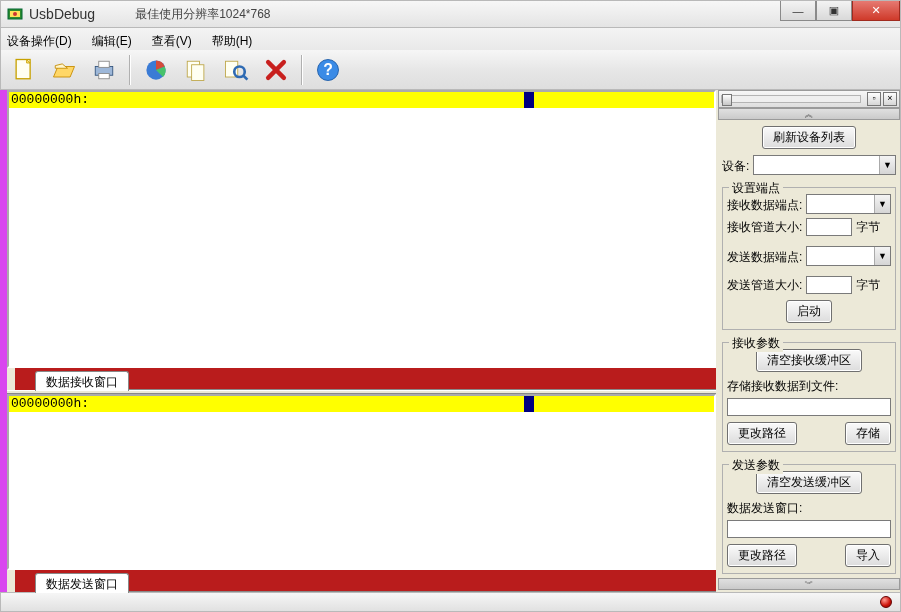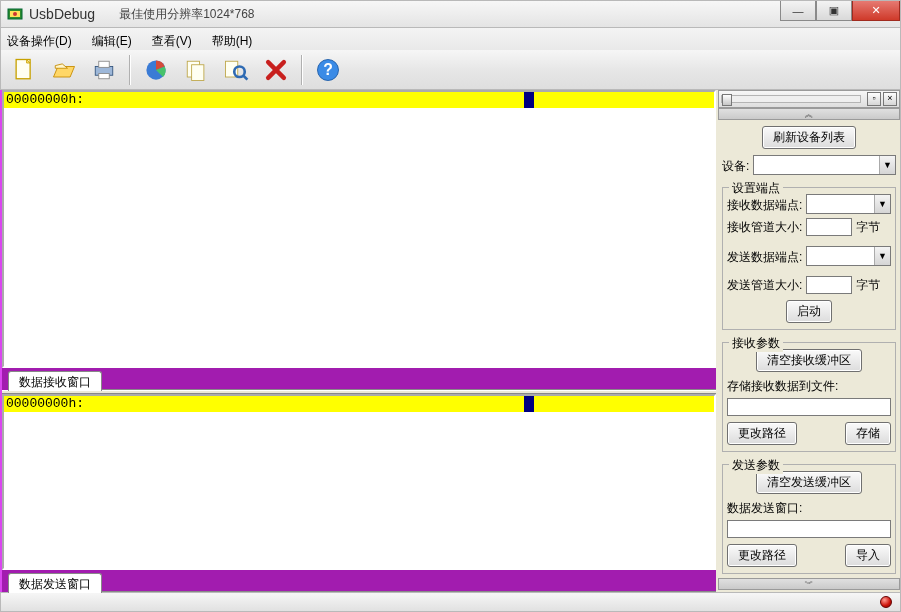--- a/index.html
+++ b/index.html
@@ -2,43 +2,43 @@
 <html><head>
 <meta charset="utf-8">
 <style>
 * { box-sizing: border-box; margin: 0; padding: 0; }
 body { font-family: "Microsoft YaHei", SimSun, Tahoma, sans-serif; font-size: 12px; background: #fff; overflow: hidden; }
 
 
 .titlebar { height: 28px; background: linear-gradient(to bottom, #f7f7f7, #e4e4e4); border: 1px solid #b9b9b9; display: flex; align-items: center; padding: 0 6px; position: relative; }
 .titlebar .appicon { width: 16px; height: 16px; margin-right: 6px; }
 .titlebar .title { color: #333; font-size: 14px; }
-.titlebar .subtitle { margin-left: 24px; color: #444; }
+.titlebar .subtitle { margin-left: 40px; color: #444; }
 .winbtns { position: absolute; right: 0; top: 0; display: flex; }
 .winbtn { width: 36px; height: 20px; border: 1px solid #8a8a8a; border-top: none; background: linear-gradient(to bottom,#f3f3f3,#d9d9d9); display:flex; align-items:center; justify-content:center; font-size:11px; color:#333; }
 .winbtn.close { width: 48px; background: linear-gradient(to bottom,#e67a72,#cf3a2a); color:#fff; border-color:#a02a1e; }
 
 
 .menubar { height: 22px; background: linear-gradient(to bottom,#f4f4f4,#e9e9e9); border-left:1px solid #b9b9b9; border-right:1px solid #b9b9b9; display:flex; align-items:flex-end; padding: 0 6px; gap: 20px; }
 .menuitem { cursor: default; }
 
 
 .toolbar { height: 40px; background: linear-gradient(to bottom,#f6f6f6 0%, #e7e7e7 50%, #dedede 100%); border:1px solid #b9b9b9; border-top:none; display:flex; align-items:center; padding:0 4px; gap:2px;}
 .tbtn { width:38px; height:34px; border:1px solid transparent; border-radius:3px; display:flex; align-items:center; justify-content:center; }
 .tsep{ width:2px; height:30px; border-left:1px solid #b0b0b0; border-right:1px solid #fff; margin:0 4px;}
 .tbtn svg{ width:28px; height:28px; }
 
 
-.main { display:flex; height: calc(612px - 28px - 22px - 40px - 20px); border-left:2px solid #d946ef; border-right:1px solid #b9b9b9; }
+.main { display:flex; height: calc(612px - 28px - 22px - 40px - 20px); border-left:7px solid #d946ef; border-right:1px solid #b9b9b9; }
 .leftcol{ flex:1; display:flex; flex-direction:column; background:#ece9d8; }
 .panewrap{ flex:1; display:flex; flex-direction:column; border:2px inset #fff; margin:0; background:#fff;}
 .hexhdr{ height:16px; background:#ffff00; font-family: "Courier New", monospace; font-size:13px; color:#000; padding:0 2px; position:relative;}
 .hexhdr .cursor{ position:absolute; right:180px; top:0; width:10px; height:16px; background:#000080;}
 .hexbody{ flex:1; background:#fff; }
-.tabstrip{ height:22px; background:#a21caf; display:flex; align-items:flex-end; padding-left:6px;}
+.tabstrip{ height:22px; background:#b91c1c; display:flex; align-items:flex-end; padding-left:20px;margin-left:8px;}
 .tab{ height:20px; border:1px solid #888; border-bottom:none; background:#fff; padding:2px 10px 0 10px; font-size:12px; border-radius: 0 0 0 0; border-top-left-radius:3px; border-top-right-radius:3px; position:relative; top:1px;}
 .tab.active{ background:#fff; }
 .tabline{ flex:1; border-top:1px solid #888; height:1px; margin-top:auto; }
 .splitter-h{ height:4px; background:#ece9d8; border-top:1px solid #fff; border-bottom:1px solid #888;}
 
 
 .rightcol{ width:184px; background:#ece9d8; border-left:2px solid #ece9d8; display:flex; flex-direction:column; }
 .rhdr{ height:18px; background:linear-gradient(to bottom,#f7f7f7,#dedede); border:1px solid #9a9a9a; display:flex; align-items:center; justify-content:flex-end; padding:0 2px; gap:2px;}
 .rhdr .rtrack{ flex:1; height:8px; background:#efefef; border:1px solid #b4b4b4; margin-right:4px; position:relative;}
 .rhdr .rthumb{ position:absolute; left:0; top:-2px; width:10px; height:12px; background:linear-gradient(to bottom,#fefefe,#c6c6c6); border:1px solid #777;}

